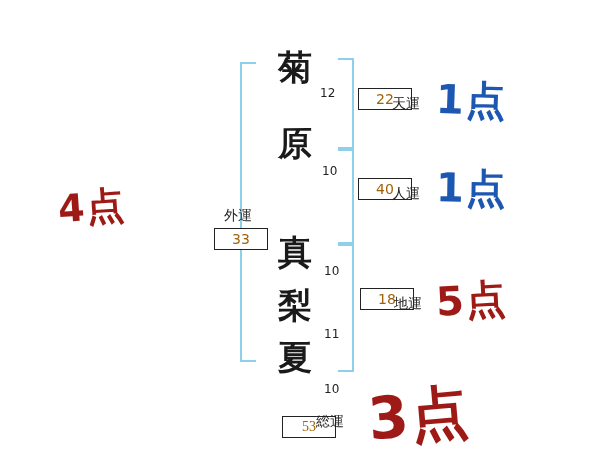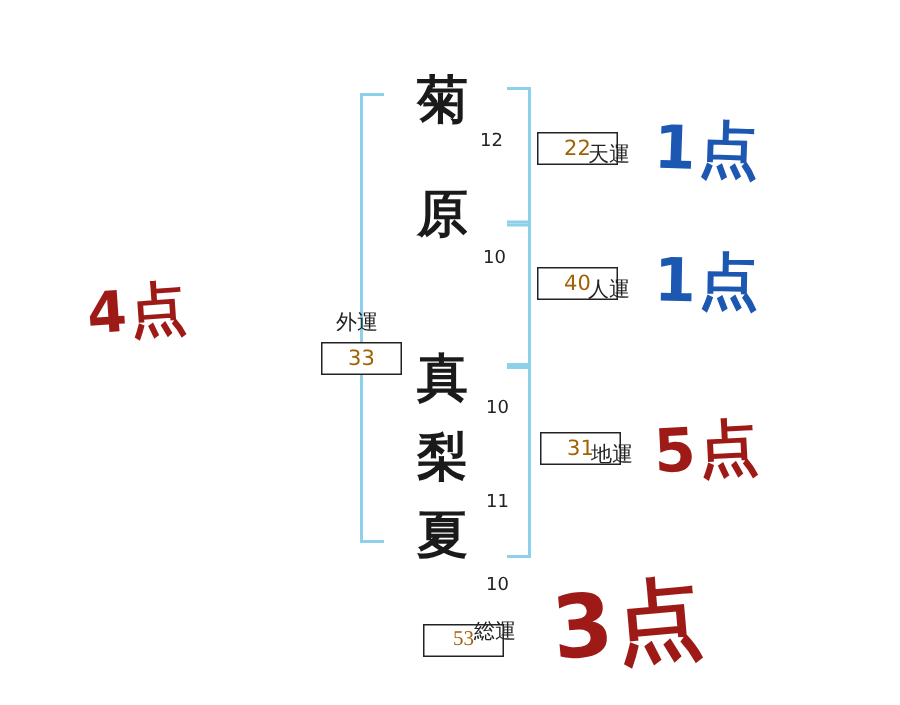--- a/index.html
+++ b/index.html
@@ -91,21 +91,21 @@
 
   <div class="fbox" style="left:358px; top:88px;">22</div>
   <div class="flabel" style="left:392px; top:96px;">天運</div>
 
   <div class="fbox" style="left:358px; top:178px;">40</div>
   <div class="flabel" style="left:392px; top:186px;text-align:center;">人運</div>
 
   <div class="flabel" style="left:180px; top:208px;margin-left:44px;">外運</div>
   <div class="fbox" style="left:214px; top:200px;margin-top:28px;">33</div>
 
-  <div class="fbox" style="left:360px; top:288px;">31</div>
+  <div class="fbox" style="left:360px; top:288px;">18</div>
   <div class="flabel" style="left:394px; top:296px;">地運</div>
 
   <div class="fbox" style="left:282px; top:416px;font-family:Liberation Serif, serif;">53</div>
   <div class="flabel" style="left:316px; top:414px;">総運</div>
 
   <div class="score red s-outer">4点</div>
   <div class="score blue s-heaven">1点</div>
   <div class="score blue s-person">1点</div>
   <div class="score red s-earth">5点</div>
   <div class="score red s-total">3点</div>

